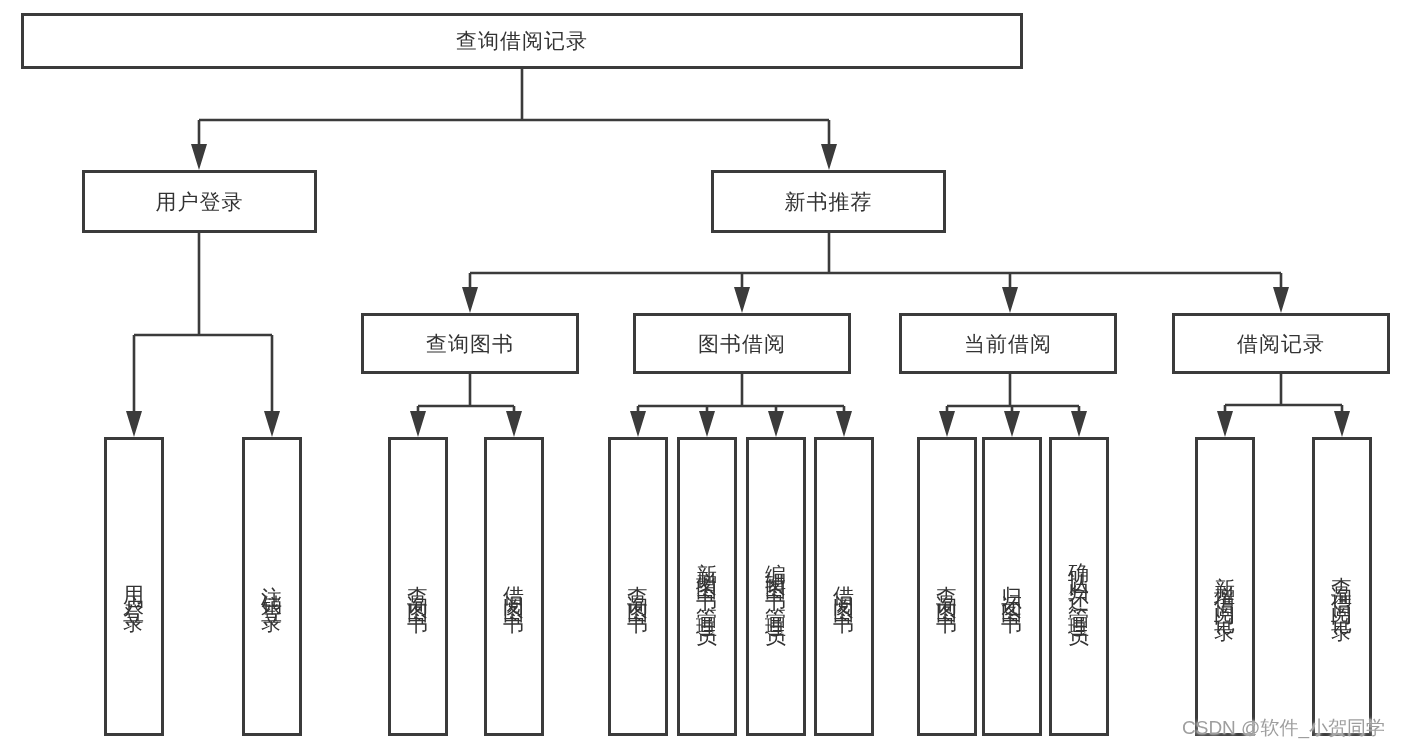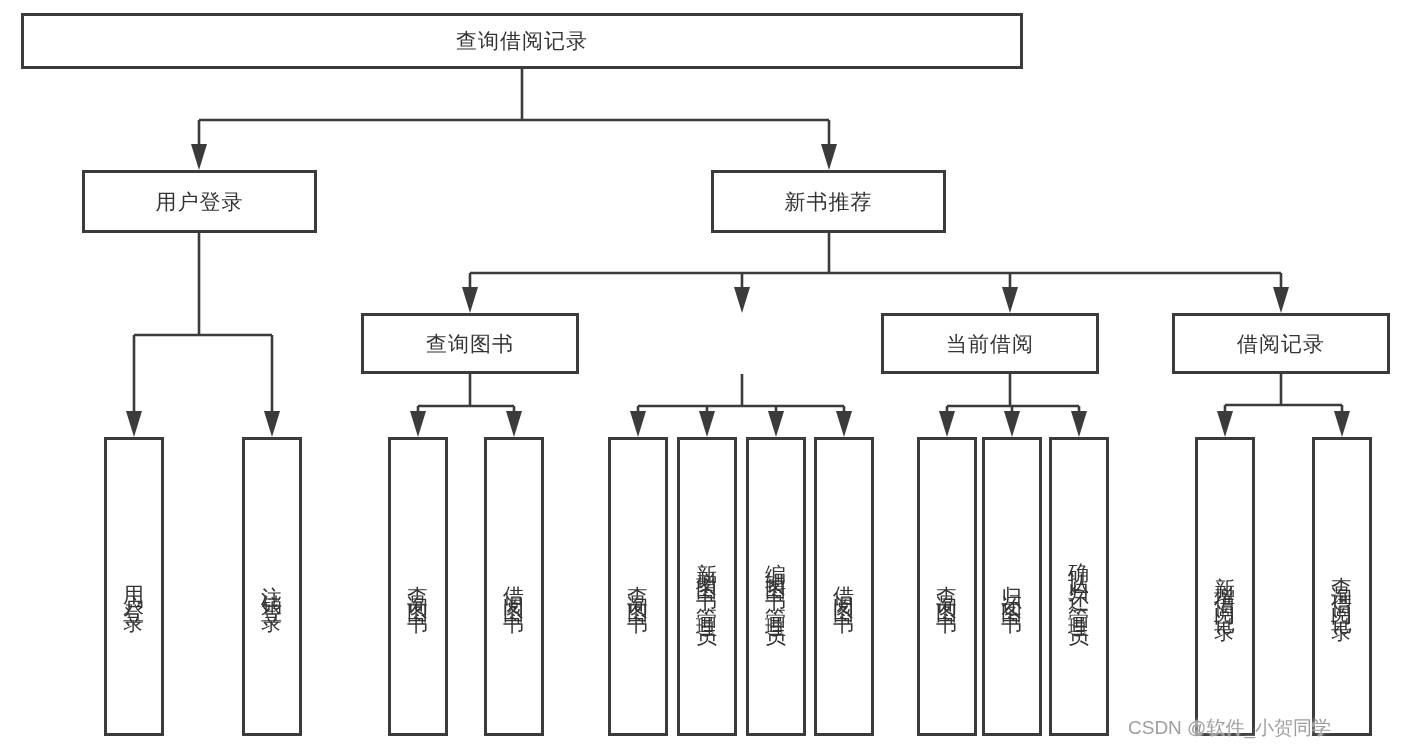--- a/index.html
+++ b/index.html
@@ -18,21 +18,21 @@
     background:var(--fill);border:3px solid var(--border);
     display:flex;align-items:center;justify-content:center;
     color:var(--text);
   }
   .h-label{font-size:21px;letter-spacing:1px;white-space:nowrap;}
   .leaf .v-label{
     writing-mode:vertical-rl;text-orientation:mixed;
     font-size:21px;line-height:1;letter-spacing:9px;white-space:nowrap;
   }
   .watermark{
-    position:absolute;z-index:3;left:1128px;top:715px;
+    position:absolute;z-index:3;left:1182px;top:715px;
     font-size:19px;color:var(--watermark);white-space:nowrap;
     text-shadow:0 0 2px #ffffff,0 0 4px #ffffff;
   }
 </style>
 </head>
 <body>
 
 <div class="canvas">
 
   <svg class="connectors" width="1405" height="747" viewBox="0 0 1405 747">
@@ -99,21 +99,24 @@
   <div class="node" style="left:82px;top:170px;width:235px;height:63px">
     <span class="h-label">用户登录</span>
   </div>
   <div class="node" style="left:711px;top:170px;width:235px;height:63px">
     <span class="h-label">新书推荐</span>
   </div>
 
   <div class="node" style="left:361px;top:313px;width:218px;height:61px">
     <span class="h-label">查询图书</span>
   </div>
-  <div class="node" style="left:881px;top:313px;width:218px;height:61px">
+  <div class="node" style="left:633px;top:313px;width:218px;height:61px">
+    <span class="h-label">图书借阅</span>
+  </div>
+  <div class="node" style="left:899px;top:313px;width:218px;height:61px">
     <span class="h-label">当前借阅</span>
   </div>
   <div class="node" style="left:1172px;top:313px;width:218px;height:61px">
     <span class="h-label">借阅记录</span>
   </div>
 
   <div class="node leaf" style="left:104px;top:437px;width:60px;height:299px">
     <span class="v-label">用户登录</span>
   </div>
   <div class="node leaf" style="left:242px;top:437px;width:60px;height:299px">

